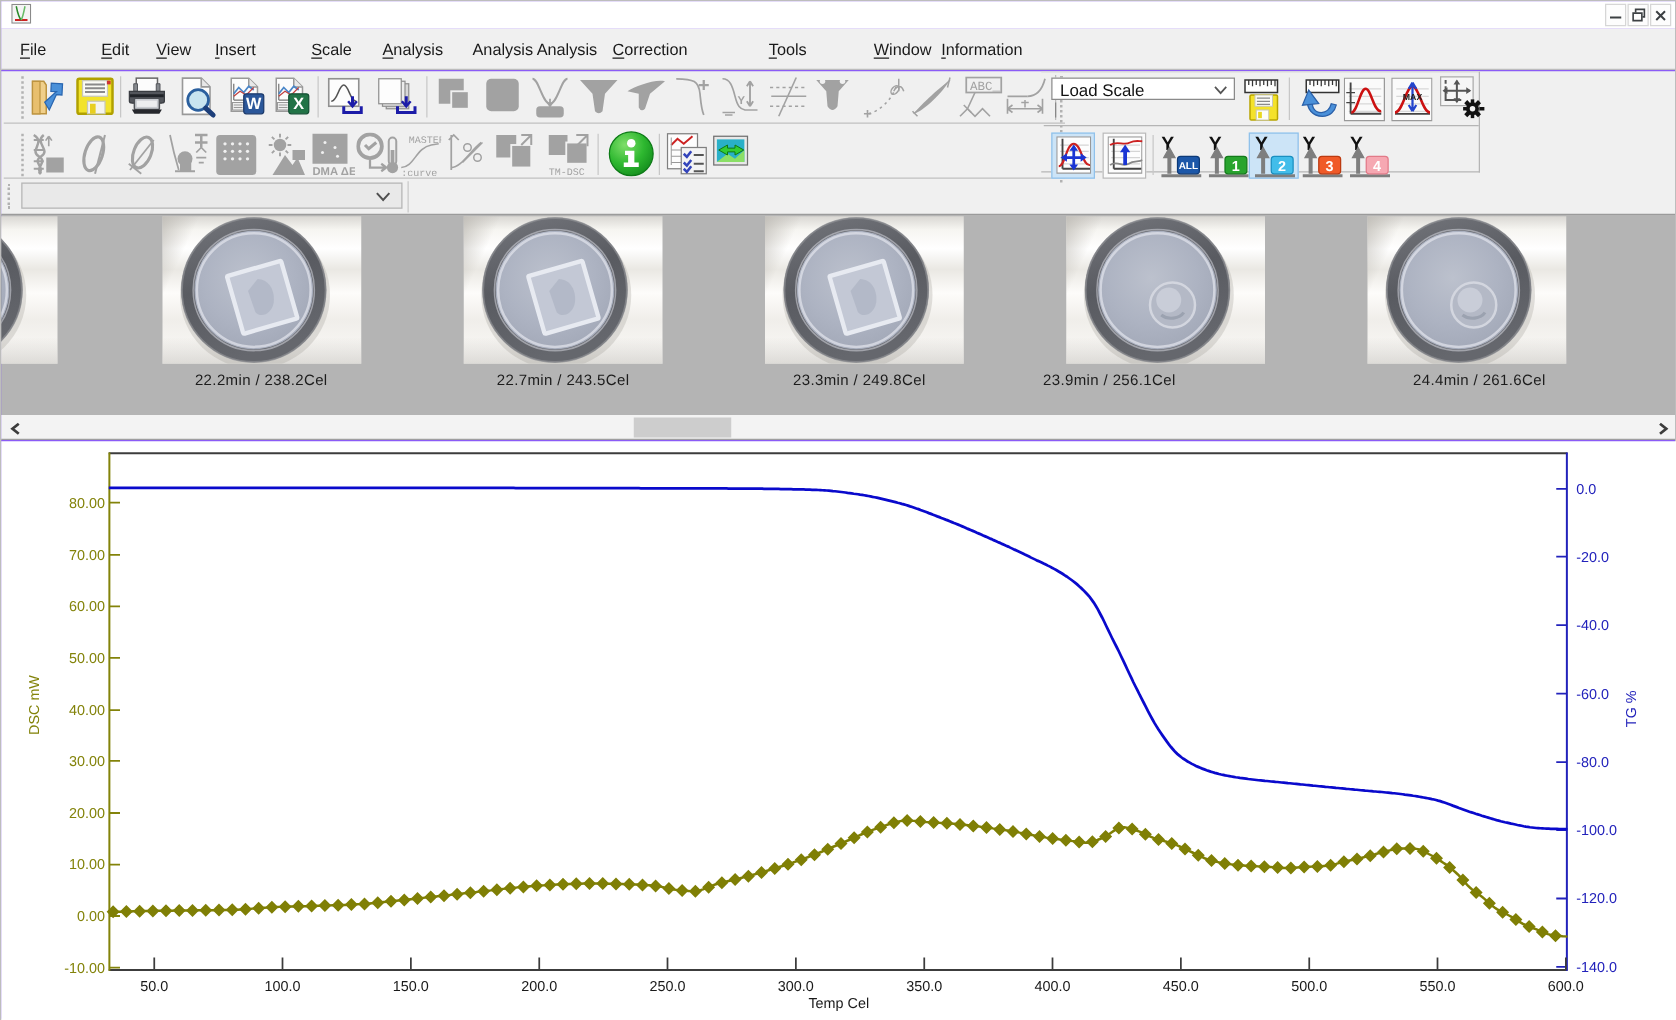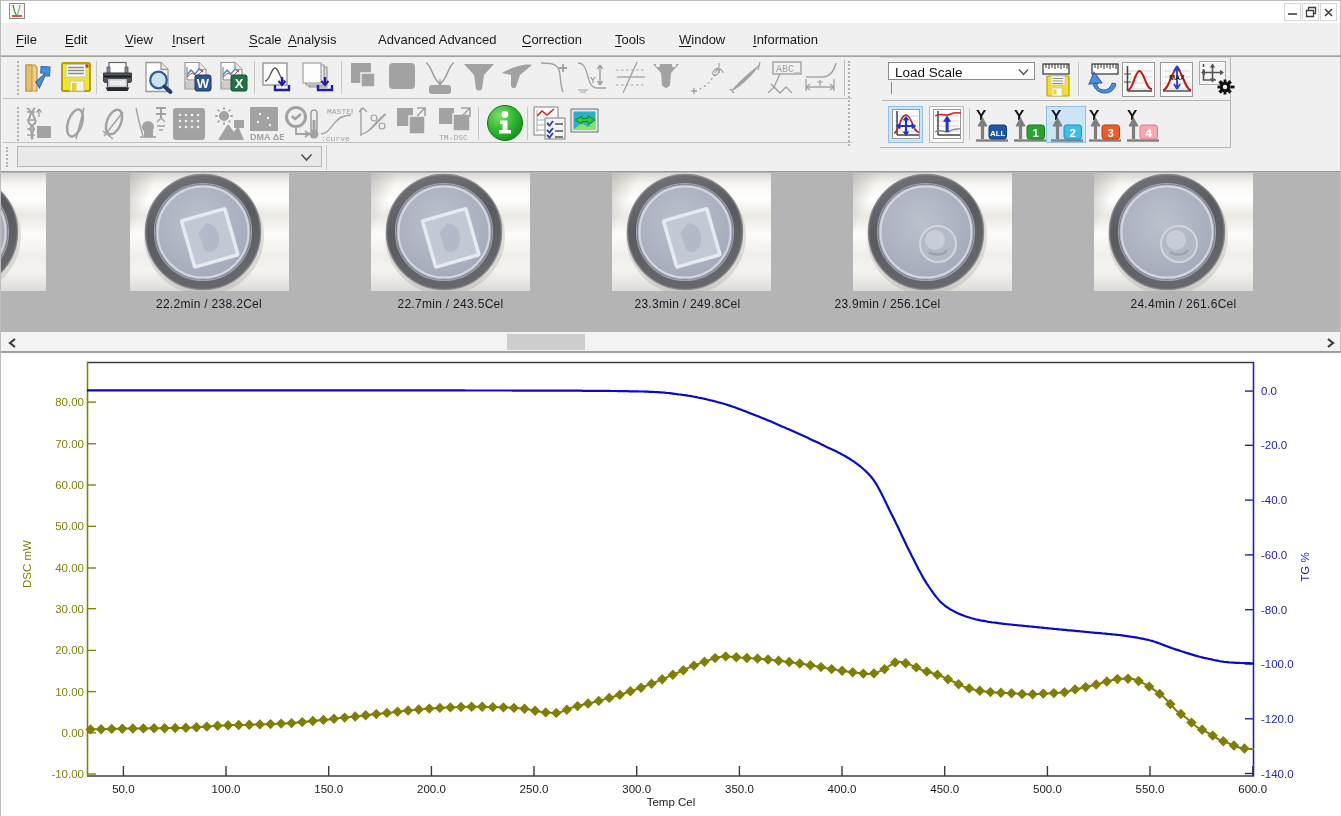--- a/index.html
+++ b/index.html
@@ -1,34 +1,34 @@
 <!DOCTYPE html>
 <html><head>
 <meta charset="utf-8">
 <style>
 * { margin:0; padding:0; box-sizing:border-box; }
 html,body { width:1341px; height:816px; overflow:hidden; }
 body { font-family:"Liberation Sans", sans-serif; background:#fff; position:relative; }
-#win { position:absolute; left:0; top:0; width:1341px; height:816px; border:1px solid #bdbdbd; background:#a3a3a3; }
+#win { position:absolute; left:0; top:0; width:1341px; height:816px; border:1px solid #bdbdbd; background:#8b5cf6; }
 
 #title { position:absolute; left:0; top:0; width:100%; height:22px; background:#ffffff; }
 .winbtn { position:absolute; top:2px; width:17px; height:18px; background:#fdfdfd; border:1px solid #d6d6d6; }
 
 #menu { position:absolute; left:0; top:22px; width:100%; height:33px; background:#f0f0f0; border-bottom:1px solid #bcbcbc; font-size:13px; color:#1a1a1a; }
 #menu span { position:absolute; top:9px; }
 #menu u { text-decoration:underline; text-underline-offset:2px; }
 
 #tools { position:absolute; left:0; top:56px; width:100%; height:115px; background:#f0f0f0; border-bottom:1px solid #9b9b9b; }
 .ico { position:absolute; }
 .vsep { position:absolute; width:1px; background:#c7c7c7; }
 .grip { position:absolute; width:3px; border-left:2px dotted #b2b2b2; }
 
 #combo1 { position:absolute; left:16px; top:89px; width:305px; height:21px; background:#e9e9e9; border:1px solid #b5b5b5; }
 
-#rpanel { position:absolute; left:879px; top:0px; width:351px; height:91px; border-right:1px solid #b5b5b5; border-bottom:1px solid #b5b5b5; border-top:1px solid #d9d9d9; }
+#rpanel { position:absolute; left:832px; top:0px; width:351px; height:81px; border-right:1px solid #b5b5b5; border-bottom:1px solid #b5b5b5; border-top:1px solid #d9d9d9; }
 #loadscale { position:absolute; left:8px; top:4px; width:147px; height:18px; background:#fff; border:1px solid #8a8a8a; font-size:13.5px; color:#111; }
 #loadscale .t { position:absolute; left:6px; top:2px; }
 .selbtn { position:absolute; background:#cce4f7; border:1px solid #90c1ea; }
 
 #strip { position:absolute; left:0; top:171px; width:100%; height:160px; background:#b4b4b4; overflow:hidden; }
 .photo { position:absolute; top:1px; width:159px; height:118px; background-image:linear-gradient(115deg, rgba(190,187,181,0.85) 0%, rgba(242,241,237,0) 14%),linear-gradient(0deg, rgba(184,181,175,0.45) 0%, rgba(255,255,255,0) 18%),linear-gradient(180deg,#d9d7d3 0%,#f6f5f1 9%,#ffffff 22%,#eae8e3 36%,#fdfcfa 52%,#f0eeea 70%,#fbfaf8 100%); overflow:hidden; }
 .cap { position:absolute; top:125px; width:159px; text-align:center; font-size:12px; letter-spacing:0.3px; color:#1c1c1c; }
 
 #hscroll { position:absolute; left:0; top:331px; width:100%; height:20px; background:#f3f3f3; border-bottom:1px solid #9e9e9e; }
 #hscroll .thumb { position:absolute; left:506px; top:2px; width:78px; height:16px; background:#cdcdcd; }
@@ -51,29 +51,29 @@
     <div class="winbtn" style="left:1301px"><svg width="15" height="16">
           <path d="M3.5 6.5 H10.5 V12.5 H3.5 Z" fill="none" stroke="#3c4043" stroke-width="1.3"></path>
           <path d="M5.5 6 V3.5 H12.5 V9.5 H11" fill="none" stroke="#3c4043" stroke-width="1.3"></path>
         </svg></div>
     <div class="winbtn" style="left:1319px"><svg width="15" height="16">
           <path d="M4 5 L11 12 M11 5 L4 12" stroke="#3c4043" stroke-width="1.6"></path>
         </svg></div>
   </div>
   <div id="menu">
     <span style="left:15px"><u>F</u>ile</span>
-    <span style="left:64px"><u>E</u>dit</span>
+    <span style="left:80px"><u>E</u>dit</span>
     <span style="left:124px"><u>V</u>iew</span>
     <span style="left:171px"><u>I</u>nsert</span>
     <span style="left:248px"><u>S</u>cale</span>
-    <span style="left:287px"><u>A</u>nalysis</span>
-    <span style="left:377px">Advanced Advanced</span>
-    <span style="left:521px"><u>C</u>orrection</span>
+    <span style="left:305px"><u>A</u>nalysis</span>
+    <span style="left:377px">Analysis Analysis</span>
+    <span style="left:489px"><u>C</u>orrection</span>
     <span style="left:614px"><u>T</u>ools</span>
-    <span style="left:678px"><u>W</u>indow</span>
+    <span style="left:698px"><u>W</u>indow</span>
     <span style="left:752px"><u>I</u>nformation</span>
   </div>
   <div id="tools">
     <svg class="ico" style="left:21px;top:4px" width="31" height="34" viewBox="0 0 31 34">
         <path d="M4 4 L13 4 L15 7 L15 30 L4 30 Z" fill="#f0cf8a" stroke="#bd9440" stroke-width="1.2"></path>
         <path d="M4 4 L10 4 L10 30 L4 30 Z" fill="#e8bf6e" stroke="#bd9440" stroke-width="1"></path>
         <path d="M14 21 L23 12 L18.5 12 L18.5 5.5 L27.5 5.5 L27.5 14.5 L23 14.5 L18 27 Z" fill="#4a90d9" stroke="#2a66b0" stroke-width="1" transform="rotate(3 18 16)"></path>
       </svg>
 <svg class="ico" style="left:59px;top:4px" width="32" height="34" viewBox="0 0 32 34">
         <rect x="2" y="2" width="28" height="28" rx="1.5" fill="#f2e32b" stroke="#b0a000" stroke-width="2"></rect>

